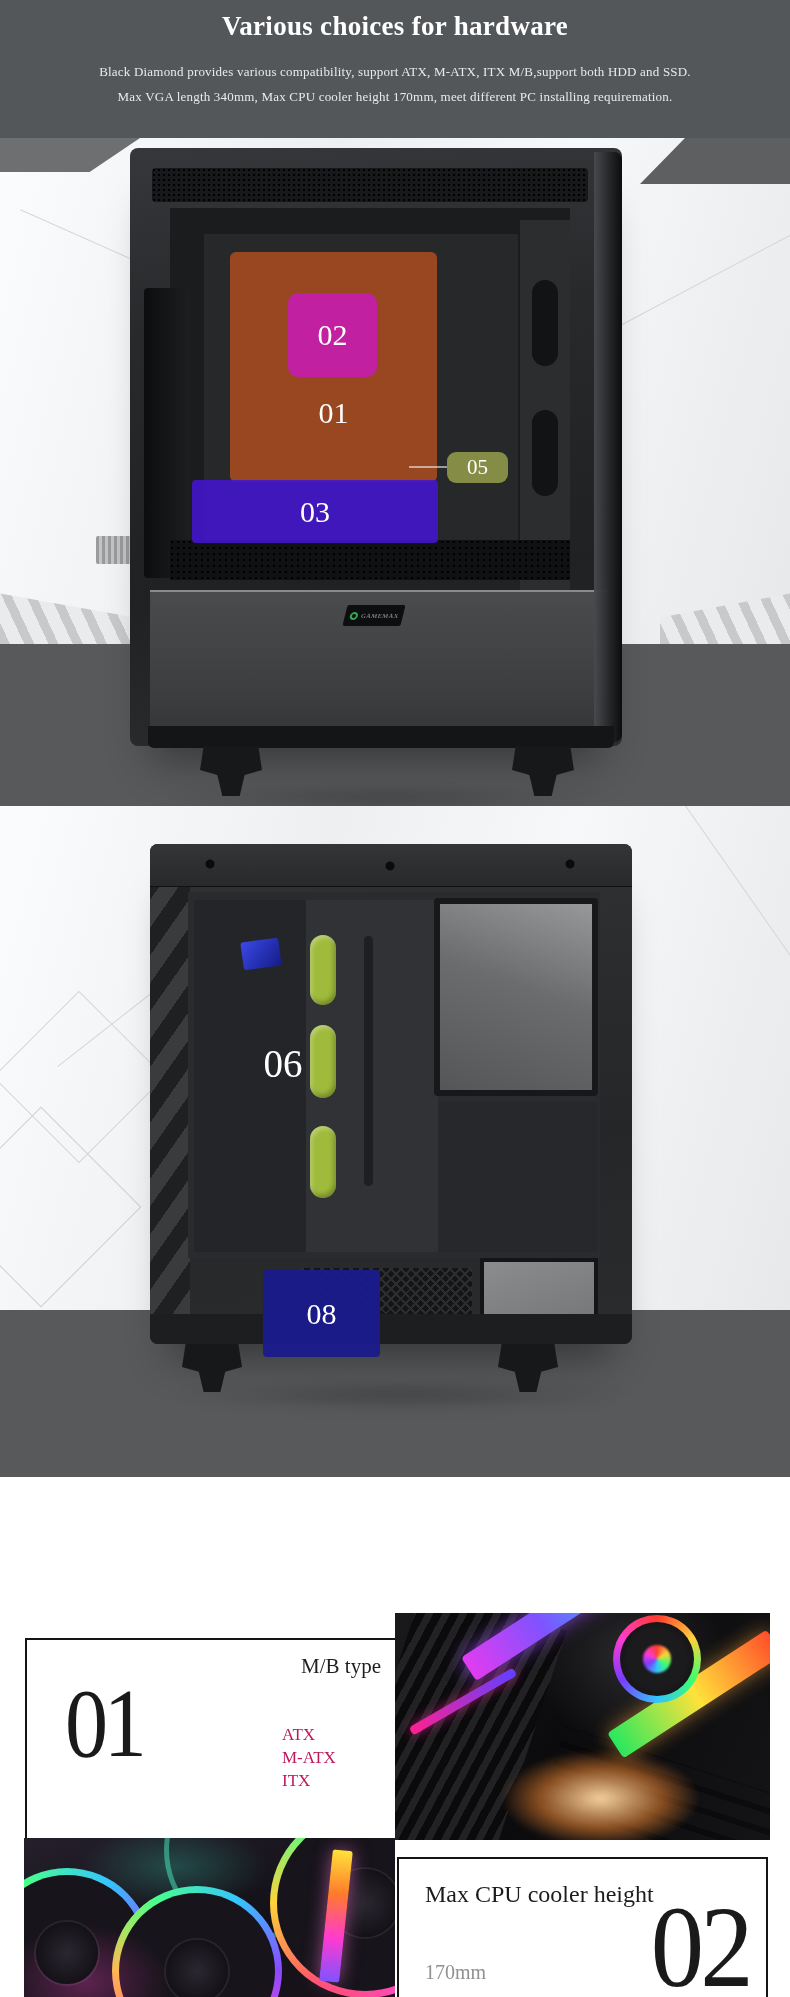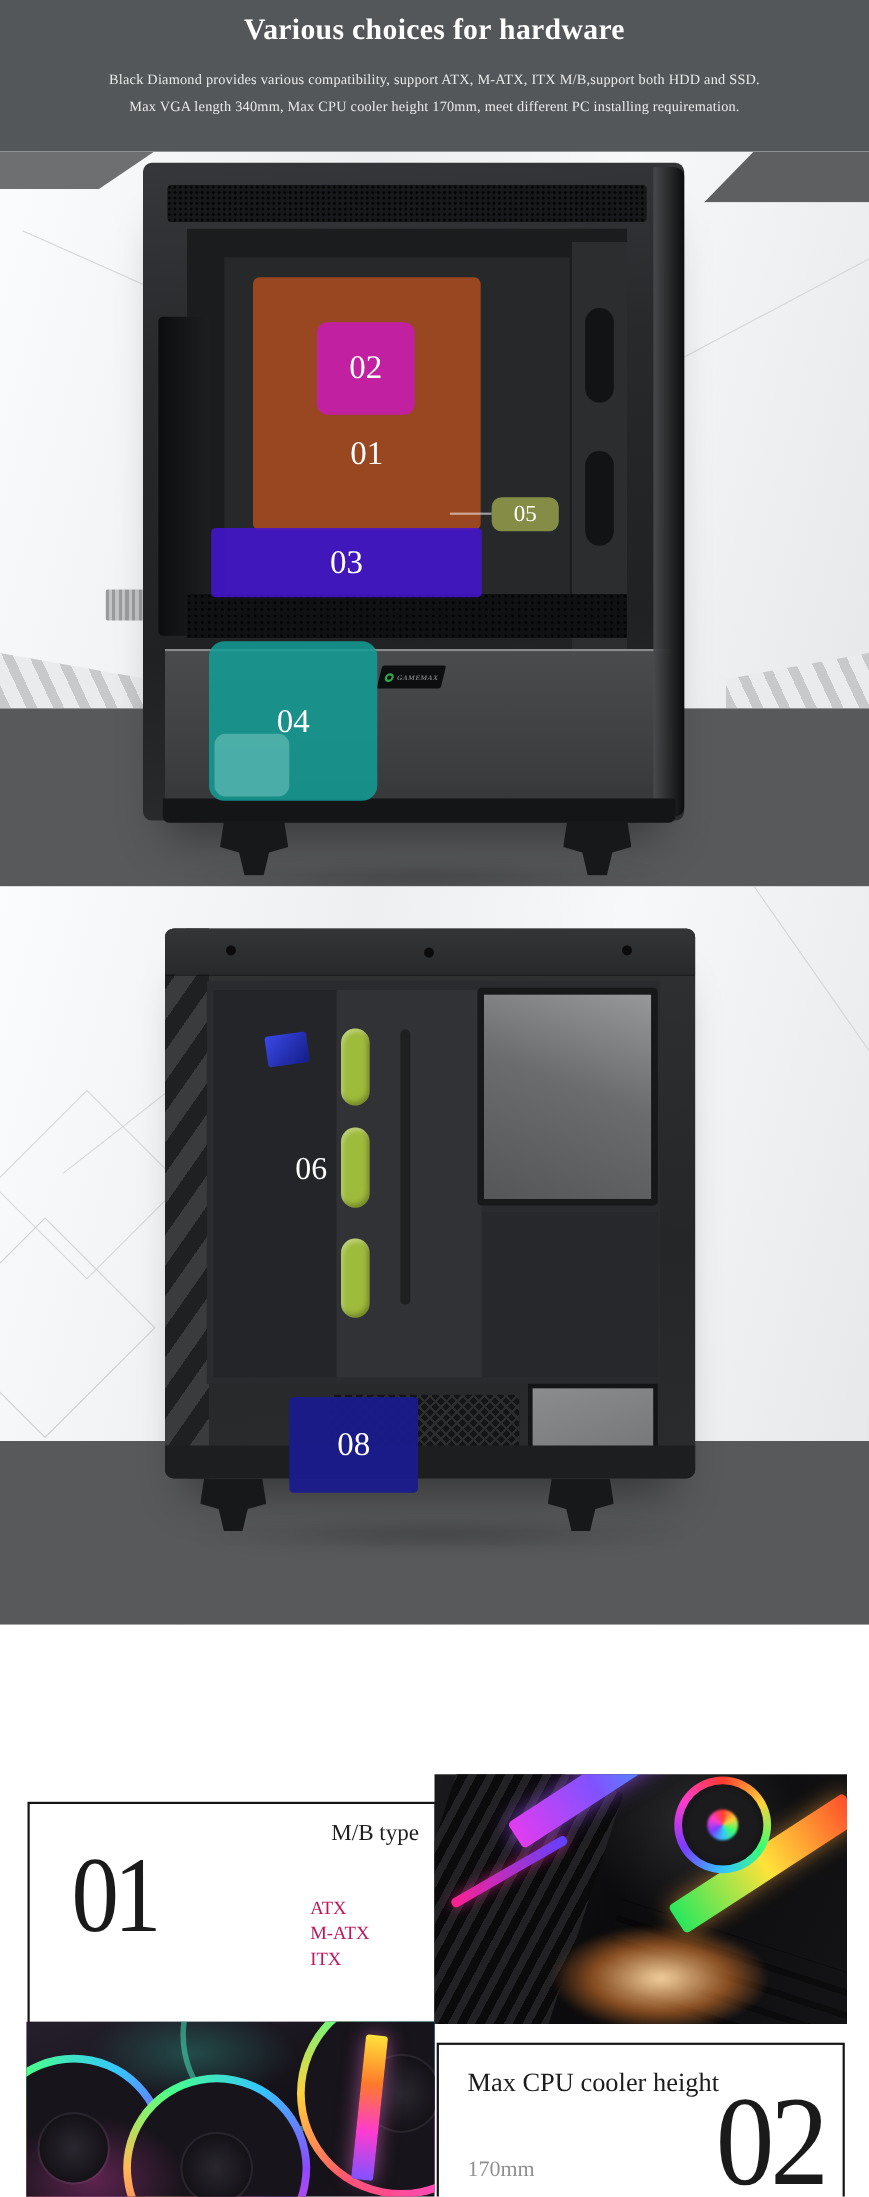--- a/index.html
+++ b/index.html
@@ -97,21 +97,21 @@
   .o05{left:447px;top:314px;width:61px;height:31px;border-radius:9px;}
   .o05 .ov-num{font-size:21px;}
   .o05-line{left:409px;top:328px;width:38px;height:2px;background:rgba(250,250,250,.55);}
   .o04{left:190px;top:445px;width:153px;height:145px;border-radius:14px;}
   .o04-inner{position:absolute;left:5px;top:84px;width:68px;height:57px;border-radius:10px;
              background:rgba(195,245,240,.30);}
   .pill{position:absolute;left:310px;width:26px;border-radius:13px;
         box-shadow:inset 2px 3px 4px rgba(255,255,255,.32),inset -2px -3px 5px rgba(0,0,0,.28);}
   .pill1{top:129px;height:70px;} .pill2{top:219px;height:73px;} .pill3{top:320px;height:72px;}
   .lbl06{left:253px;top:238px;width:60px;height:38px;display:flex;align-items:center;justify-content:center;
-         color:#fff;font-size:29px;}
+         color:#fff;font-size:39px;}
   .o07{left:425px;top:277px;width:182px;height:144px;border-radius:10px;}
   .o07-tray{position:absolute;top:16px;width:71px;height:112px;border:2px solid rgba(110,85,10,.55);border-radius:8px;box-sizing:border-box;}
   .o07-t1{left:12px;} .o07-t2{left:99px;}
   .o08{left:263px;top:464px;width:117px;height:87px;border-radius:4px;}
 
   
   .card{position:absolute;background:#fff;border:2px solid #141414;box-sizing:border-box;}
   .card-mb{left:25px;top:1638px;width:372px;height:202px;}
   .mb-title{position:absolute;right:14px;top:14px;font-size:21px;font-weight:500;color:#1f1f1f;}
   .big-num{color:#1a1a1a;font-weight:200;line-height:1;}
@@ -213,24 +213,20 @@
     <div class="ov o02" style="background: rgba(195, 31, 168, 0.94);">
       <span class="ov-num">02</span>
     </div>
     <div class="ov o03" style="background: rgba(67, 21, 206, 0.88);">
       <span class="ov-num">03</span>
     </div>
     <div class="abs o05-line"></div>
     <div class="ov o05" style="background: rgba(139, 148, 73, 0.933);">
       <span class="ov-num">05</span>
     </div>
-    <div class="ov o04" style="background: rgba(18, 158, 150, 0.847);">
-      <div class="o04-inner"></div>
-      <span class="ov-num">04</span>
-    </div>
   </section>
 
   <section class="scene scene2">
     <div class="seam abs" style="left:30px;top:180px;width:260px;transform:rotate(-38deg);"></div>
     <div class="seam abs" style="left:620px;top:120px;width:300px;transform:rotate(55deg);"></div>
     <div class="abs" style="left:18px;top:210px;width:120px;height:120px;border:1px solid #d5d7d9;transform:rotate(45deg);"></div>
     <div class="abs" style="left:-30px;top:330px;width:140px;height:140px;border:1px solid #cfd1d3;transform:rotate(45deg);"></div>
     <div class="band" style="background: rgb(88, 89, 91);"></div>
     <div class="refl" style="left:170px;top:576px;width:460px;height:26px;"></div>
 

